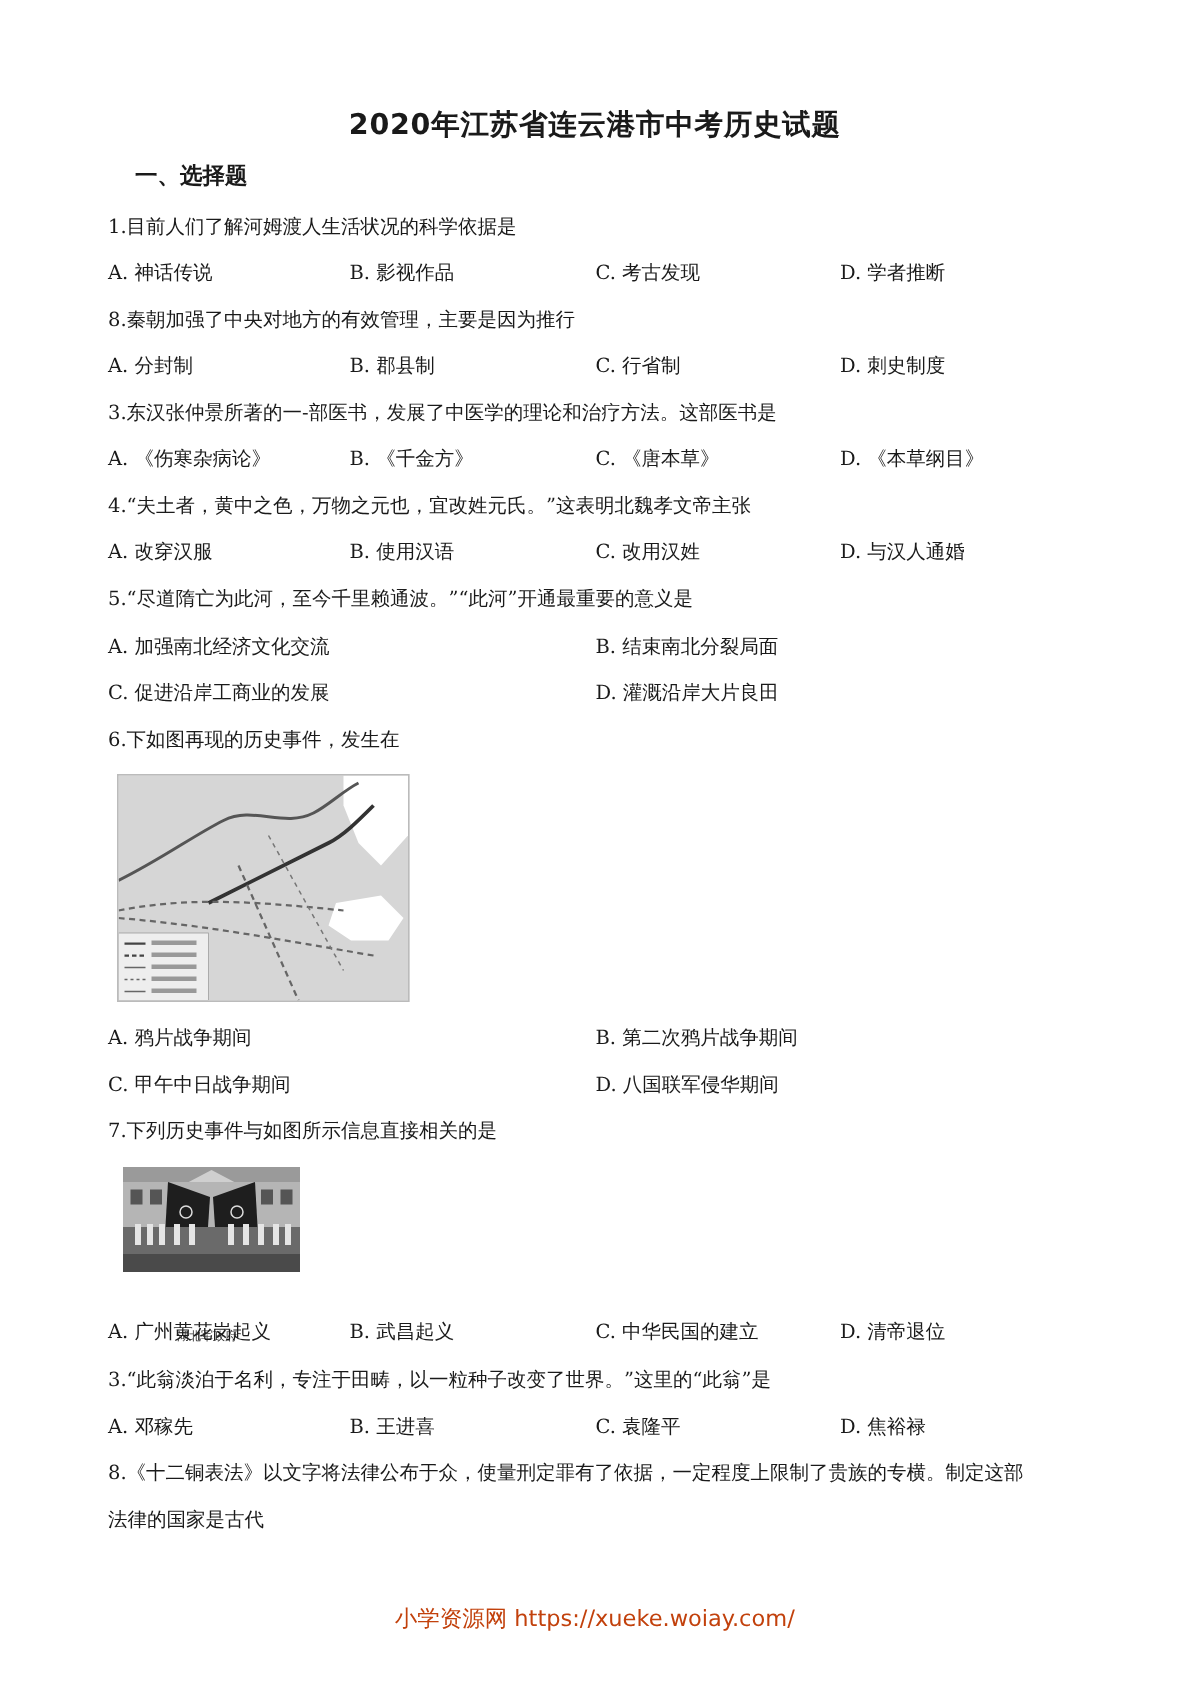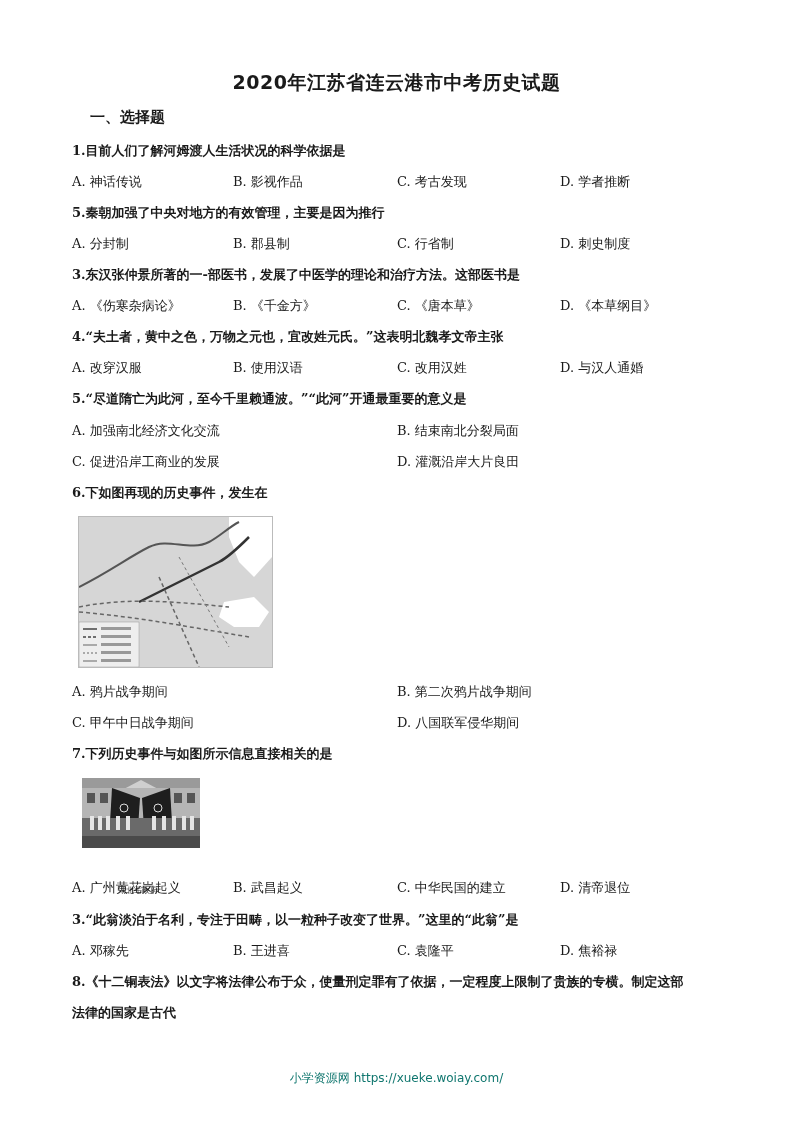--- a/index.html
+++ b/index.html
@@ -12,55 +12,55 @@
     position: absolute; top: 70px; left: 0; width: 793px; text-align: center;
     font-family: "DejaVu Sans", "Liberation Sans", sans-serif;
     font-weight: bold; font-size: 19px; letter-spacing: 0.5px;
   }
   .section {
     position: absolute; left: 72px; top: 108px;
     font-family: "DejaVu Sans", "Liberation Sans", sans-serif;
     font-weight: bold; font-size: 15px; margin-left: 18px;
   }
   .line {
-    position: absolute; left: 72px; font-size: 13px; white-space: nowrap; font-weight: bold;
+    position: absolute; left: 72px; font-size: 13px; white-space: nowrap;
   }
   .opt { position: absolute; font-size: 13px; white-space: nowrap; }
   .c1 { left: 72px; } .c2 { left: 233px; } .c3 { left: 397px; } .c4 { left: 560px; }
   .h1 { left: 72px; } .h2 { left: 397px; text-align: center; }
   .map {
     position: absolute; left: 78px; top: 516px; width: 193px; height: 150px;
     background: #dcdcdc; border: 1px solid #bbb; overflow: hidden;
   }
   .photo {
     position: absolute; left: 82px; top: 778px; width: 118px; height: 70px;
     background: #3a3a3a; overflow: hidden;
   }
   .photo-caption {
     position: absolute; left: 118px; top: 851px; font-size: 8px; color: #333; margin-top: 34px;
   }
   .footer {
     position: absolute; top: 1070px; left: 0; width: 793px; text-align: center;
     font-family: "DejaVu Sans", "Liberation Sans", sans-serif;
-    font-size: 12px; color: #0f766e;
+    font-size: 15px; color: #c2410c;
   }
 </style>
 </head>
 <body>
 
 <div class="title">2020年江苏省连云港市中考历史试题</div>
 <div class="section">一、选择题</div>
 
 <div class="line" style="top:142px">1.目前人们了解河姆渡人生活状况的科学依据是</div>
 <div class="opt c1" style="top:173px">A. 神话传说</div>
 <div class="opt c2" style="top:173px">B. 影视作品</div>
 <div class="opt c3" style="top:173px">C. 考古发现</div>
 <div class="opt c4" style="top:173px">D. 学者推断</div>
 
-<div class="line" style="top:204px">5.秦朝加强了中央对地方的有效管理，主要是因为推行</div>
+<div class="line" style="top:204px">8.秦朝加强了中央对地方的有效管理，主要是因为推行</div>
 <div class="opt c1" style="top:235px">A.  分封制</div>
 <div class="opt c2" style="top:235px">B.  郡县制</div>
 <div class="opt c3" style="top:235px">C.  行省制</div>
 <div class="opt c4" style="top:235px">D.  刺史制度</div>
 
 <div class="line" style="top:266px">3.东汉张仲景所著的一-部医书，发展了中医学的理论和治疗方法。这部医书是</div>
 <div class="opt c1" style="top:297px">A.  《伤寒杂病论》</div>
 <div class="opt c2" style="top:297px">B.  《千金方》</div>
 <div class="opt c3" style="top:297px">C.  《唐本草》</div>
 <div class="opt c4" style="top:297px">D.  《本草纲目》</div>

